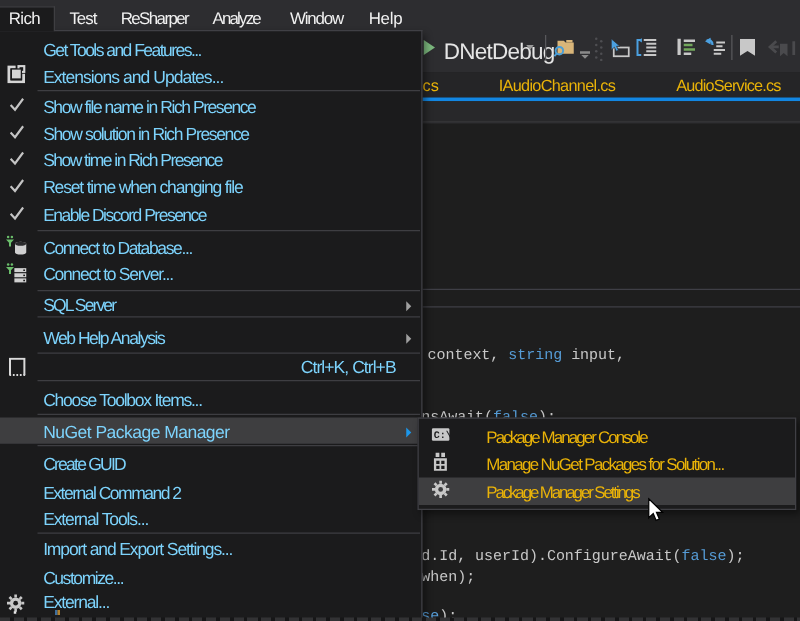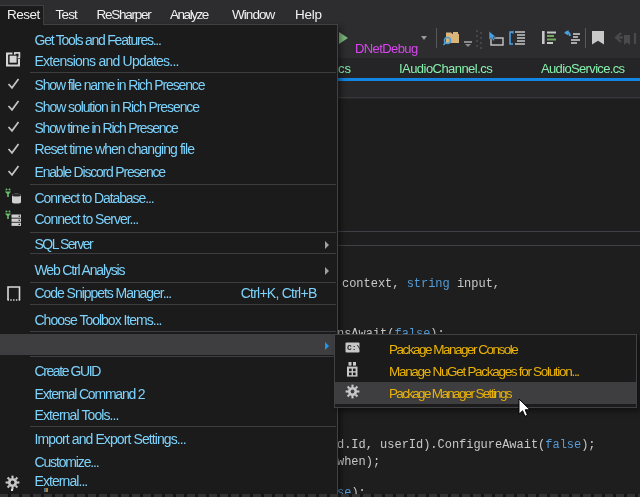--- a/index.html
+++ b/index.html
@@ -4,21 +4,21 @@
 body{width:640px;height:497px;position:relative;overflow:hidden;background:#1e1e1e;
   font-family:"Liberation Sans",sans-serif;color:#f1f1f1}
 .abs{position:absolute}
 
 #topbar{position:absolute;left:0;top:0;width:640px;height:58px;background:#2d2d30}
 .mb{position:absolute;top:5px;height:19px;line-height:19px;font-size:13.5px;color:#f1f1f1}
 #toolscell{position:absolute;left:0;top:5px;width:44px;height:20px;background:#1b1b1c;
   border-top:1px solid #3f3f42;border-right:1px solid #3f3f42;box-sizing:border-box;z-index:5}
 
 #tabrow{position:absolute;left:0;top:58px;width:640px;height:20px;background:#252527}
-.tab{position:absolute;top:58px;height:20px;line-height:21px;font-size:13px;color:#86efac}
+.tab{position:absolute;top:58px;height:20px;line-height:21px;font-size:13px;color:#eab308}
 #blueline{position:absolute;left:0;top:78px;width:640px;height:2.5px;background:#1286e2}
 #crumb{position:absolute;left:0;top:80.5px;width:640px;height:16.5px;background:#28282a;
   font-size:13px;color:#8e8e8e;line-height:16.5px;padding-top:2px;letter-spacing:-1.4px}
 
 .edline{position:absolute;left:338px;width:302px;height:1px;background:#3f3f46}
 .code{position:absolute;font-family:"Liberation Mono",monospace;font-size:12px;
   letter-spacing:-0.02px;color:#c8c8c8;white-space:pre;line-height:14px}
 .kw{color:#569cd6}
 
 #popup{position:absolute;left:0;top:24px;width:338px;height:473px;background:#1b1b1c;
@@ -42,30 +42,30 @@
 
 #cursor{position:absolute;left:518px;top:398px;z-index:50}
 
 #dashes{position:absolute;left:0;top:494px;width:640px;height:3px;z-index:60;
   background:repeating-linear-gradient(90deg,#323234 0 8px,#161617 8px 11px)}
 </style></head>
 <body>
 
 <div id="topbar"></div>
 <div id="toolscell"></div>
-<div class="mb" style="left:7px;letter-spacing:-0.5px;z-index:6">Reset</div>
+<div class="mb" style="left:7px;letter-spacing:-0.5px;z-index:6">Rich</div>
 <div class="mb" style="left:55.5px;letter-spacing:-0.8px">Test</div>
 <div class="mb" style="left:96.5px;letter-spacing:-1.25px">ReSharper</div>
 <div class="mb" style="left:170px;letter-spacing:-1.45px">Analyze</div>
 <div class="mb" style="left:232px;letter-spacing:-0.95px">Window</div>
 <div class="mb" style="left:295px;letter-spacing:-0.25px">Help</div>
 
 <div id="toolbar"></div>
 <div class="abs" style="left:339px;top:32px;width:0;height:0;border-left:9px solid #7cb87e;border-top:6.5px solid transparent;border-bottom:6.5px solid transparent"></div>
-<div class="abs" style="left:355px;top:41px;font-size:13px;color:#d946ef;letter-spacing:-0.6px">DNetDebug</div>
+<div class="abs" style="left:355px;top:31px;font-size:18px;color:#e5e5e5;letter-spacing:-0.6px">DNetDebug</div>
 <div class="abs" style="left:421px;top:36px;width:0;height:0;border-top:4px solid #999;border-left:3.5px solid transparent;border-right:3.5px solid transparent"></div>
 <div class="abs" style="left:436px;top:28px;width:1px;height:20px;background:#58585b"></div>
 
 <svg class="abs" style="left:443px;top:29px" width="18" height="18" viewBox="0 0 18 18">
  <path d="M3 3.5 h5 l1.5 1.5 H16 v9 H3 z" fill="#d9b579"></path>
  <path d="M10 3 h5 v2 h-5 z" fill="#d9b579"></path>
  <circle cx="4.5" cy="11.5" r="3" fill="none" stroke="#4b9fd8" stroke-width="1.6"></circle>
  <path d="M2.5 13.5 L0.5 16" stroke="#4b9fd8" stroke-width="1.6"></path>
 </svg>
 <div class="abs" style="left:464px;top:41px;width:8px;height:1.5px;background:#8a8a8a"></div>
@@ -179,34 +179,34 @@
 <div class="mi" style="top:207px">
     <span class="t" style="letter-spacing:-1.0px">Connect to Server...</span>
   </div>
 <div class="sep" style="top:232px"></div>
 <div class="mi" style="top:231.5px">
     <span class="t" style="letter-spacing:-1.5px">SQL Server</span>
     <span class="arr" style="top:9px"></span>
   </div>
 <div class="sep" style="top:253px"></div>
 <div class="mi" style="top:257.5px">
-    <span class="t">Web Ctrl Analysis</span>
+    <span class="t">Web Help Analysis</span>
     <span class="arr" style="top:9px"></span>
   </div>
 <div class="sep" style="top:282px"></div>
 <div class="mi" style="top:281px">
-    <span class="t" style="letter-spacing:-1.05px">Code Snippets Manager...</span>
     <span class="sc">Ctrl+K, Ctrl+B</span>
   </div>
 <div class="sep" style="top:304px"></div>
 <div class="mi" style="top:308px">
     <span class="t" style="letter-spacing:-1.0px">Choose Toolbox Items...</span>
   </div>
 <div class="sep" style="top:331px"></div>
 <div class="mi hil" style="top:334px;height:21px;line-height:22.5px">
+    <span class="t" style="letter-spacing:-0.42px">NuGet Package Manager</span>
     <span class="arr" style="top:7.5px;border-left-color:#1c97ea"></span>
   </div>
 <div class="sep" style="top:356px"></div>
 <div class="mi" style="top:359px">
     <span class="t" style="letter-spacing:-1.4px">Create GUID</span>
   </div>
 <div class="mi" style="top:381.5px">
     <span class="t" style="letter-spacing:-1.2px">External Command 2</span>
   </div>
 <div class="mi" style="top:402.5px">

